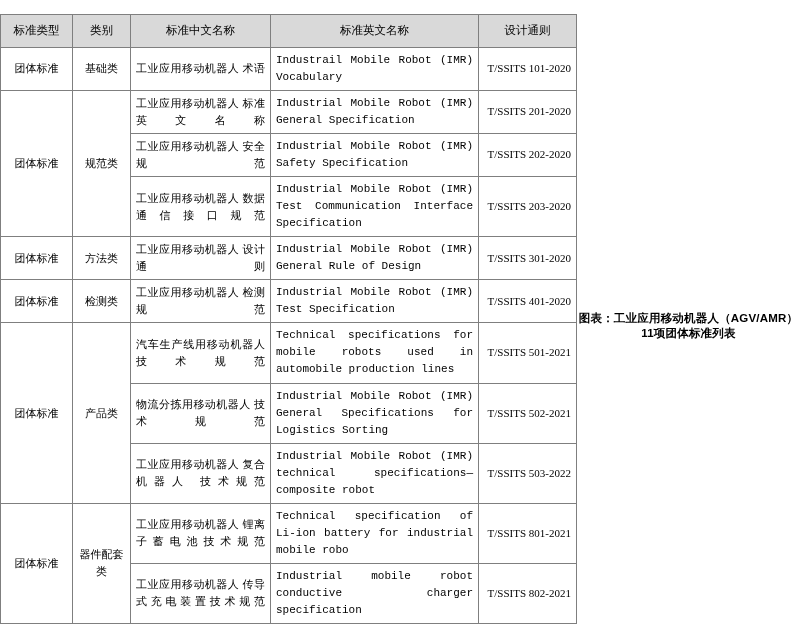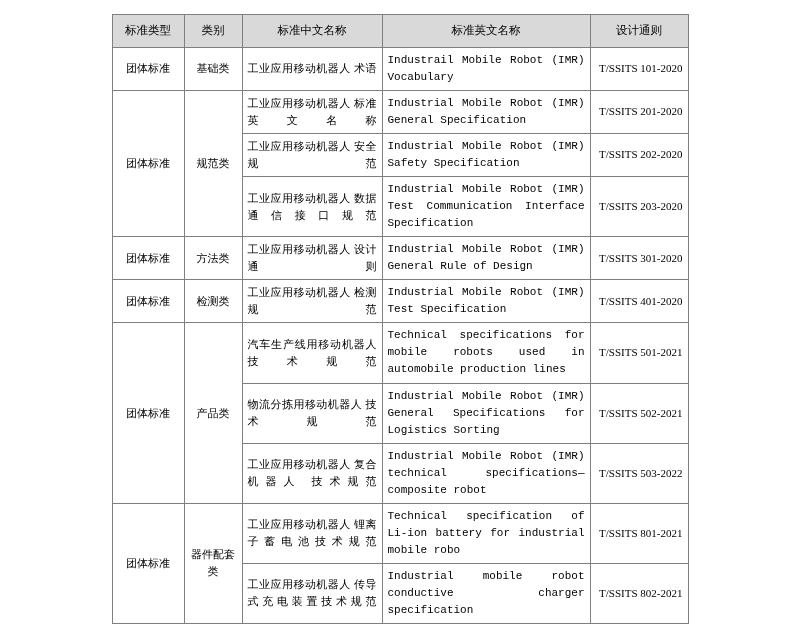--- a/index.html
+++ b/index.html
@@ -182,14 +182,15 @@
 
       <tr>
         <td class="cn-cell">工业应用移动机器人 传导式充电装置技术规范</td>
         <td class="en-cell">Industrial mobile robot conductive charger specification</td>
         <td class="code-cell">T/SSITS 802-2021</td>
       </tr>
 
     </tbody>
   </table>
 
+  <div class="caption">图表：工业应用移动机器人（AGV/AMR）11项团体标准列表</div>
 
 </div>
 
 </body></html>

